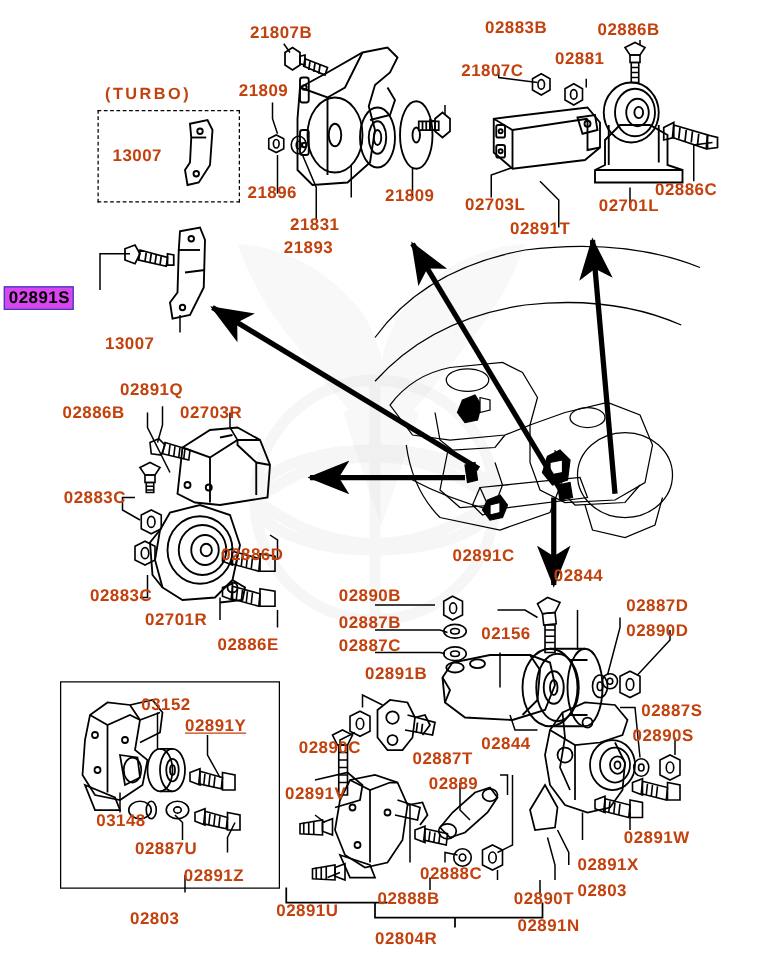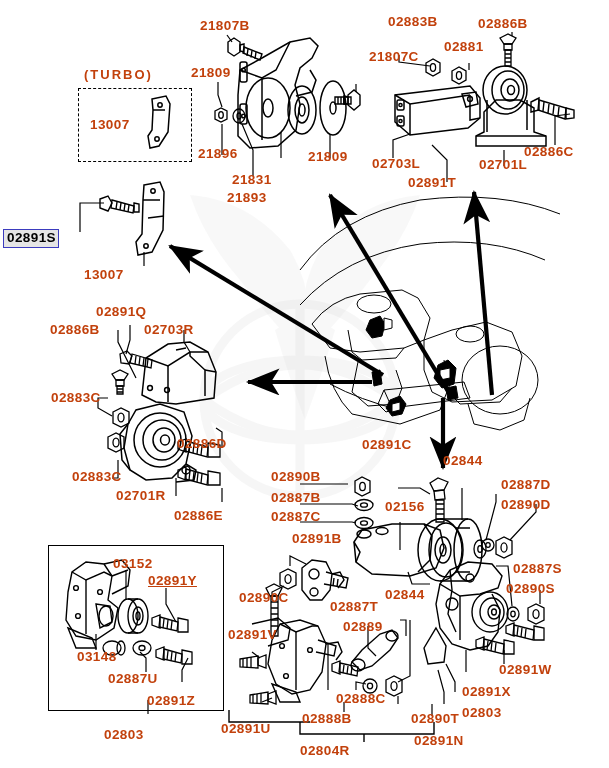--- a/index.html
+++ b/index.html
@@ -33,21 +33,21 @@
   }
   .lbl.turbo {
     letter-spacing: 2.0px;
     font-size: 13px;
   }
   .lbl.code {
     letter-spacing: 1.2px;
     font-size: 12.5px;
   }
   .lbl.sel {
-    background: #e5e5e5;
+    background: #d946ef;
     color: #000000;
     border: 1px solid #3b3bbe;
     padding: 1px 2px 2px 3px;
   }
   .turbo-box {
     position: absolute;
     border: 1.5px dashed #000000;
     box-sizing: border-box;
   }
   .solid-box {

